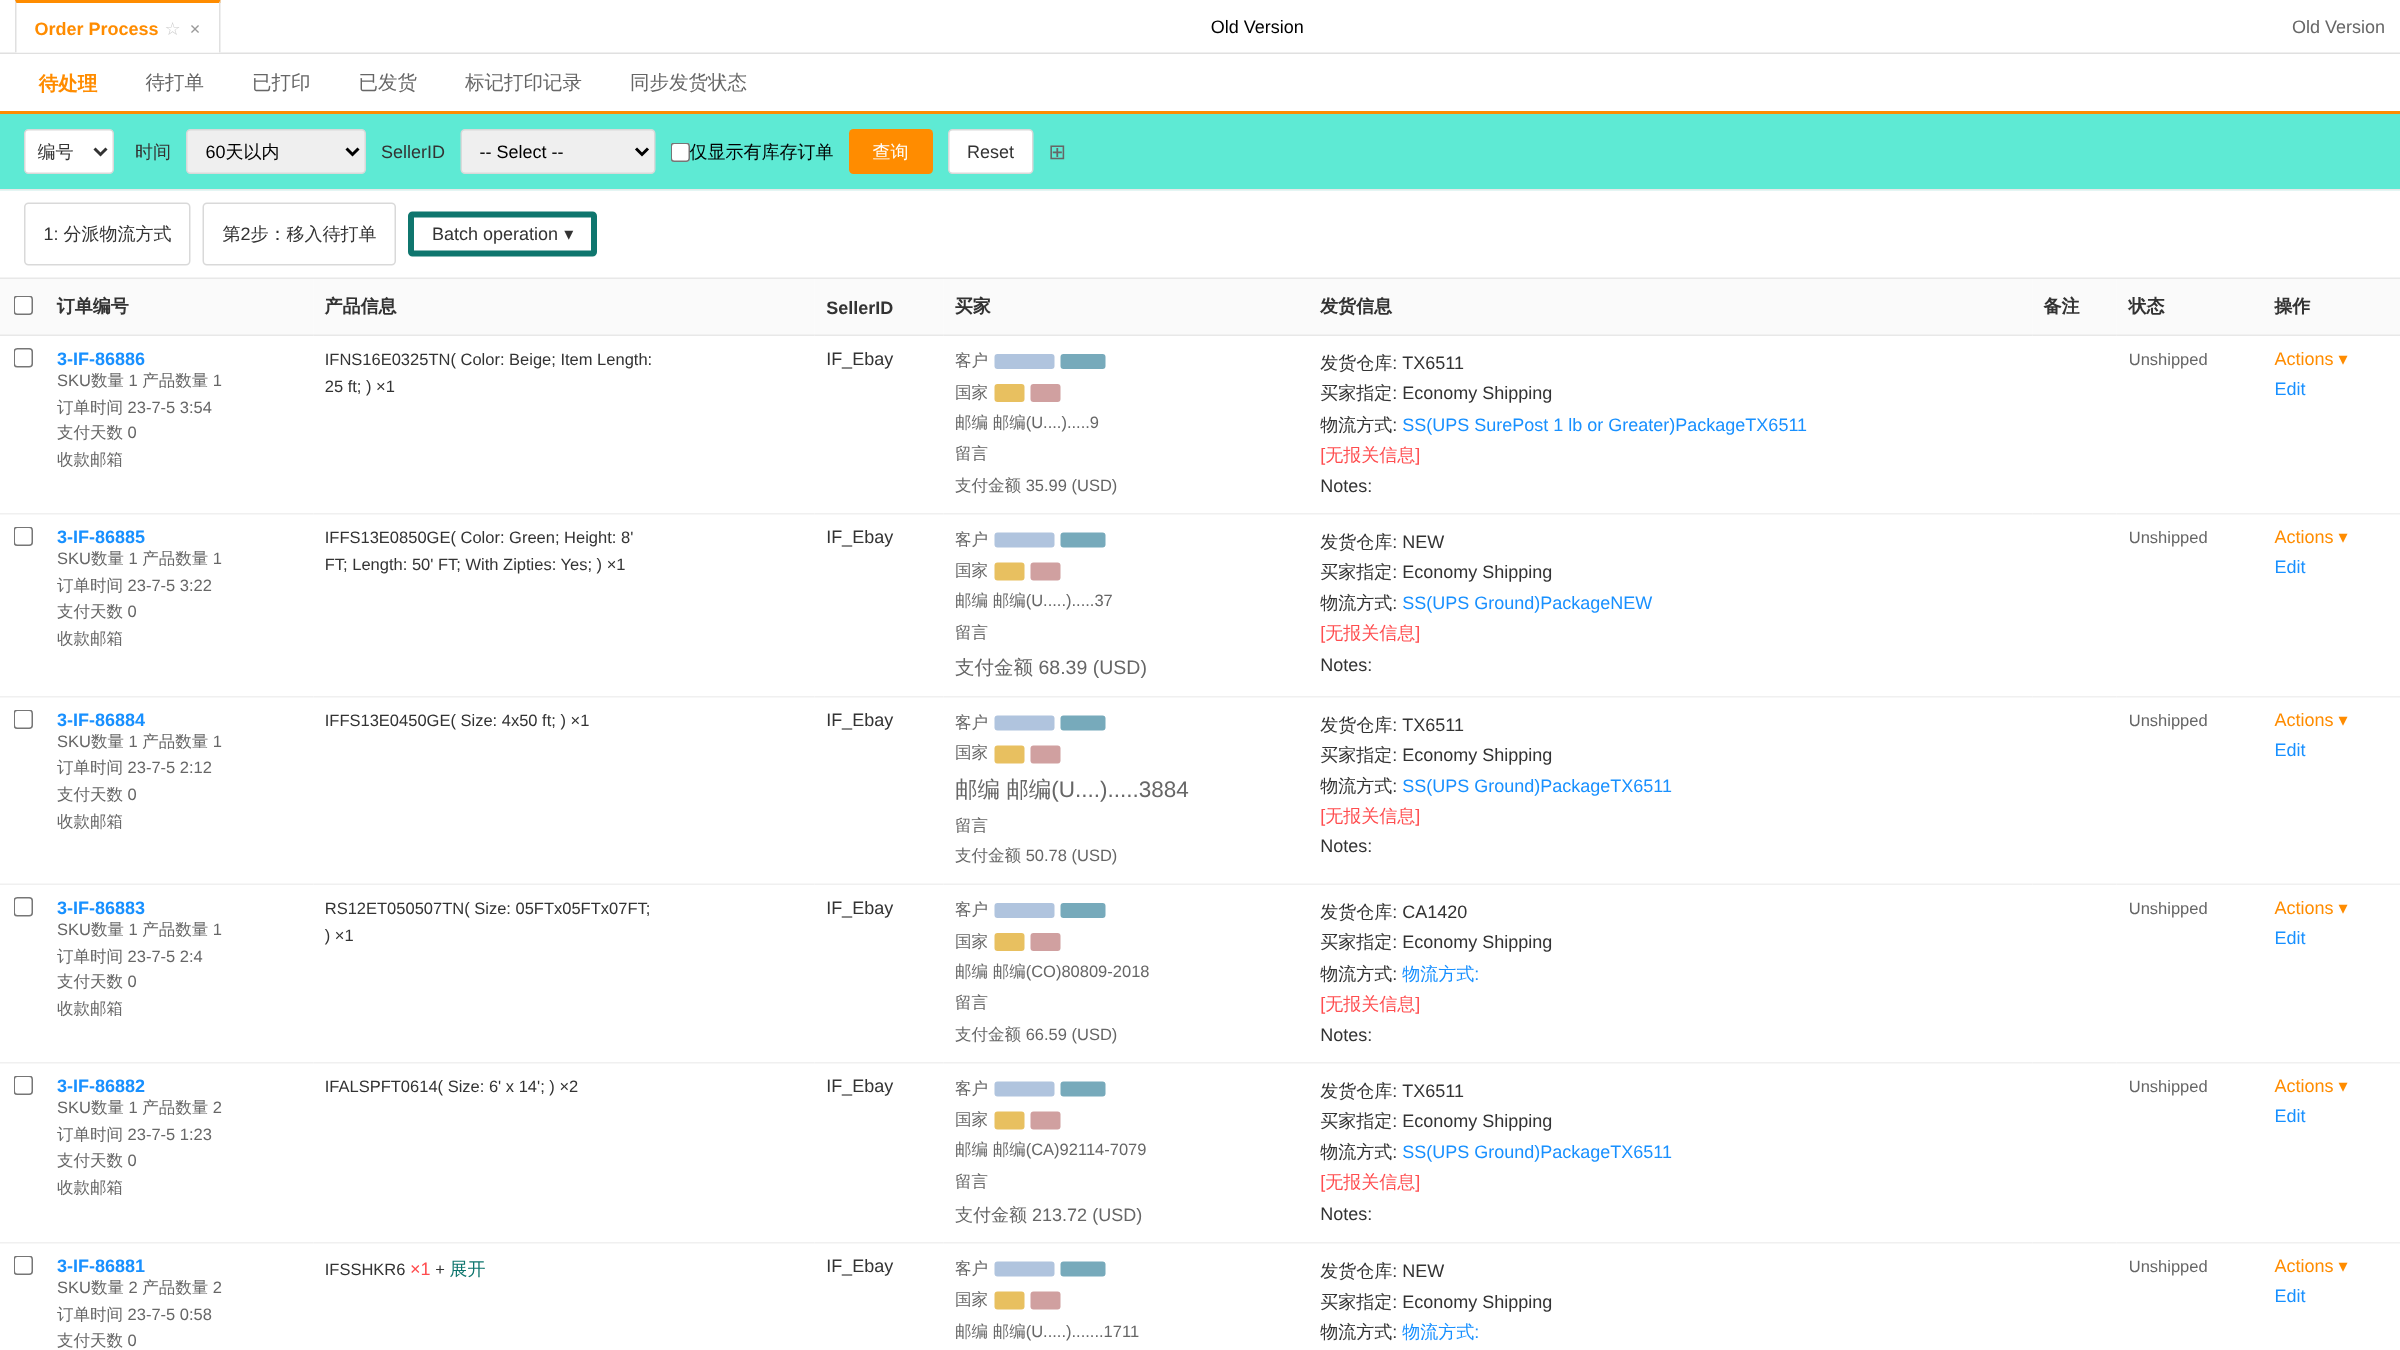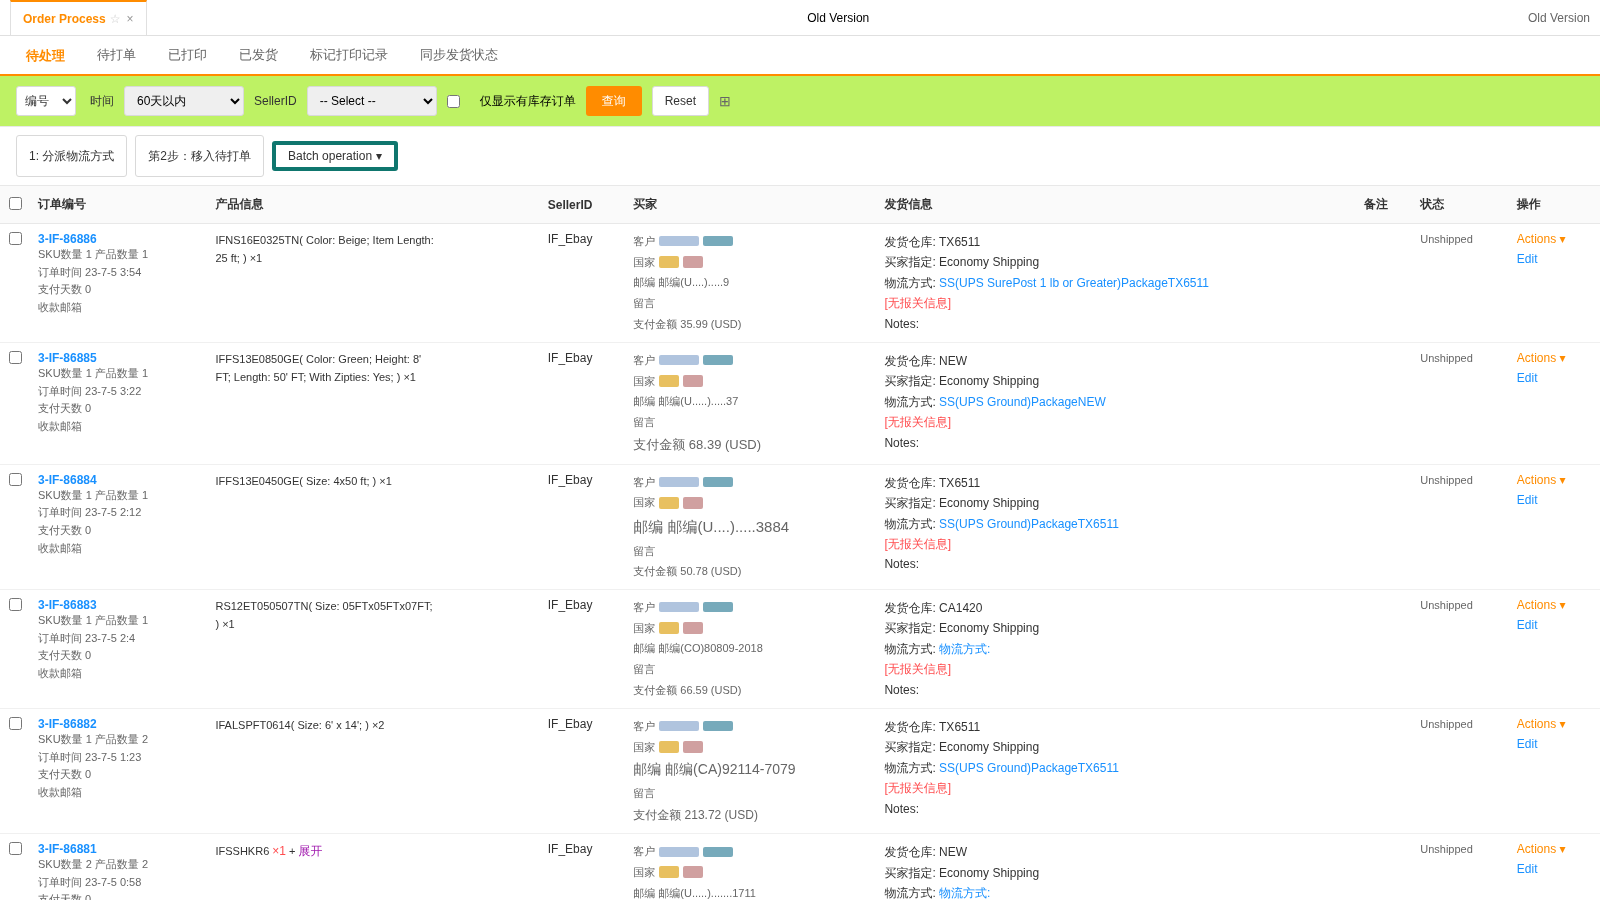--- a/index.html
+++ b/index.html
@@ -11,26 +11,26 @@
     .tab-item.active { background: #fff; border-top: 2px solid #ff8c00; color: #ff8c00; }
     .tab-close { margin-left: 6px; color: #999; cursor: pointer; }
     .tab-title { color: #ff8c00; font-weight: bold; }
 
     
     .nav-tabs { display: flex; align-items: center; background: #fff; border-bottom: 2px solid #ff8c00; padding: 0 10px; height: 40px; }
     .nav-tab { padding: 0 16px; height: 40px; line-height: 40px; cursor: pointer; color: #666; font-size: 13px; }
     .nav-tab.active { color: #ff8c00; border-bottom: 2px solid #ff8c00; margin-bottom: -2px; font-weight: bold; }
 
     
-    .filter-bar { display: flex; align-items: center; background: #bef264; padding: 10px 16px; border-bottom: 1px solid #e8e8e8; gap: 10px; flex-wrap: wrap; }
+    .filter-bar { display: flex; align-items: center; background: #5eead4; padding: 10px 16px; border-bottom: 1px solid #e8e8e8; gap: 10px; flex-wrap: wrap; }
     .filter-select { display: flex; align-items: center; gap: 4px; }
     .filter-select select { border: 1px solid #d9d9d9; border-radius: 3px; padding: 4px 8px; height: 30px; background: #fff; color: #333; }
     .filter-input { border: 1px solid #d9d9d9; border-radius: 3px; padding: 4px 8px; height: 30px; width: 180px; color: #999; }
     .filter-label { color: #333; font-size: 12px; }
-    .filter-checkbox { display: flex; align-items: center; gap: 20px; }
+    .filter-checkbox { display: flex; align-items: center; gap: 0; }
     .btn-query { background: #ff8c00; color: #fff; border: none; border-radius: 3px; padding: 5px 16px; height: 30px; cursor: pointer; font-size: 12px; }
     .btn-reset { background: #fff; color: #333; border: 1px solid #d9d9d9; border-radius: 3px; padding: 5px 12px; height: 30px; cursor: pointer; font-size: 12px; }
 
     
     .action-bar { display: flex; align-items: center; background: #fff; padding: 8px 16px; border-bottom: 1px solid #e8e8e8; gap: 8px; }
     .btn-action { background: #fff; color: #333; border: 1px solid #d9d9d9; border-radius: 3px; padding: 5px 12px; height: 42px; cursor: pointer; font-size: 12px; display: flex; align-items: center; gap: 4px; }
     .btn-batch { background: #fff; color: #333; border: 4px solid #0f766e; border-radius: 3px; padding: 5px 12px; height: 30px; cursor: pointer; font-size: 12px; display: flex; align-items: center; gap: 4px; }
 
     
     .table-container { background: #fff; overflow-x: auto; }
@@ -44,21 +44,21 @@
     .order-meta { color: #666; font-size: 11px; line-height: 1.6; }
     .product-info { color: #333; font-size: 11px; line-height: 1.6; max-width: 220px; }
     .seller-id { color: #333; }
     .buyer-info { font-size: 11px; color: #333; line-height: 1.7; }
     .ship-info { font-size: 11px; color: #333; line-height: 1.7; }
     .ship-method-link { color: #1890ff; cursor: pointer; }
     .no-report { color: #ff4d4f; }
     .status-badge { color: #666; font-size: 11px; }
     .actions-btn { color: #ff8c00; cursor: pointer; font-size: 12px; display: block; margin-bottom: 4px; }
     .edit-btn { color: #1890ff; cursor: pointer; font-size: 12px; }
-    .expand-link { color: #a21caf; cursor: pointer; font-family: Liberation Serif, serif; }
+    .expand-link { color: #0f766e; cursor: pointer; font-family: Liberation Serif, serif; }
     .checkbox-col { width: 30px; text-align: center; }
   </style>
 </head>
 <body>
 
 <div class="tab-bar">
   <div class="tab-item active">
     <span class="tab-title">Order Process</span>
     <span style="margin-left:4px;color:#ccc;">☆</span>
     <span class="tab-close">×</span>
@@ -388,21 +388,21 @@
         <div style="display:flex;align-items:center;gap:4px;margin-bottom:2px;">
           <span style="color:#666;font-size:11px;">客户</span>
           <span style="display:inline-block;width:40px;height:10px;background:#b0c4de;border-radius:2px;"></span>
           <span style="display:inline-block;width:30px;height:10px;background:#7ab;border-radius:2px;"></span>
         </div>
         <div style="display:flex;align-items:center;gap:4px;margin-bottom:2px;">
           <span style="color:#666;font-size:11px;">国家</span>
           <span style="display:inline-block;width:20px;height:12px;background:#e8c060;border-radius:2px;vertical-align:middle;"></span>
           <span style="display:inline-block;width:20px;height:12px;background:#d0a0a0;border-radius:2px;vertical-align:middle;"></span>
         </div>
-        <div style="margin-bottom:2px;color:#666;font-size:14px;">邮编 邮编(CA)92114-7079</div>
+        <div style="margin-bottom:2px;color:#666;font-size:11px;">邮编 邮编(CA)92114-7079</div>
         <div style="margin-bottom:2px;color:#666;font-size:11px;">留言</div>
         <div style="color:#666;font-size:12px;">支付金额 213.72 (USD)</div>
       </div>
     </td>
     <td>
       <div class="ship-info">
         <div>发货仓库: TX6511</div>
         <div>买家指定: Economy Shipping</div>
         <div>物流方式: <span class="ship-method-link">SS(UPS Ground)PackageTX6511</span></div>
         <div class="no-report">[无报关信息]</div>

